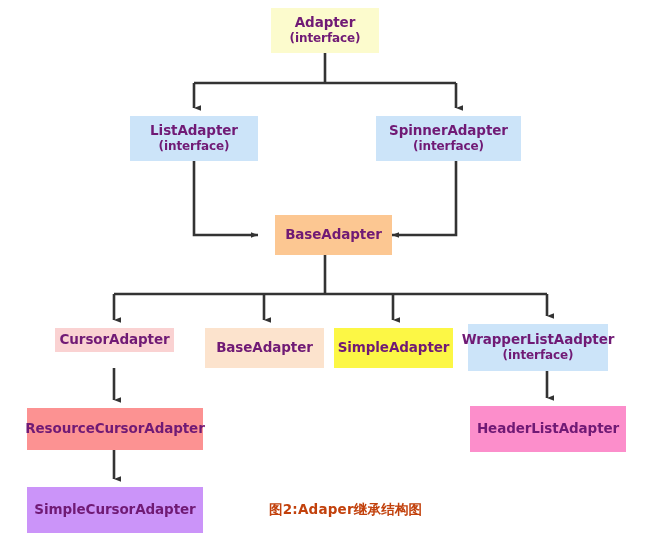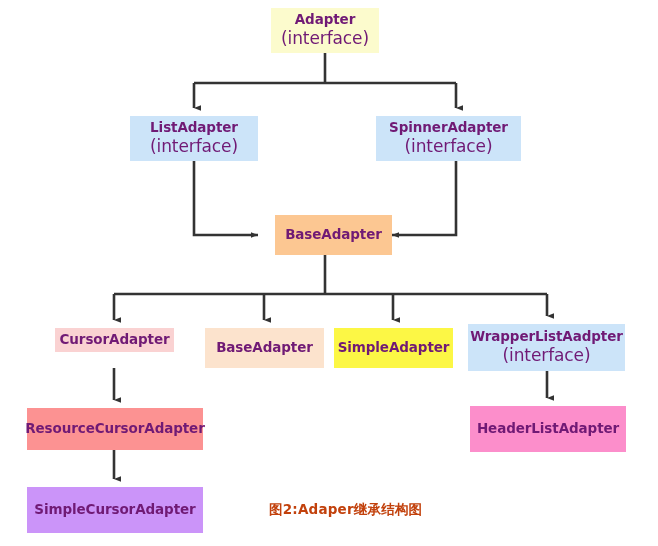--- a/index.html
+++ b/index.html
@@ -37,22 +37,22 @@
     justify-content: center;
     text-align: center;
     color: #701a75;
     font-weight: bold;
     font-size: 13.5px;
     line-height: 1.28;
     letter-spacing: -0.1px;
     z-index: 2;
   }
   .node .sub {
-    font-weight: normal;
-    font-size: 17px;
+    font-weight: bold;
+    font-size: 12px;
   }
   .caption {
     position: absolute;
     color: #c2410c;
     font-weight: bold;
     font-size: 13.5px;
     white-space: nowrap;
     letter-spacing: 0.2px;
     z-index: 2;
   }
@@ -124,21 +124,21 @@
   </div>
 
   <div class="node" style="left:205px; top:328px; width:119px; height:40px; background:#fce3cd;">
     <span>BaseAdapter</span>
   </div>
 
   <div class="node" style="left:334px; top:328px; width:119px; height:40px; background:#fcf745;">
     <span>SimpleAdapter</span>
   </div>
 
-  <div class="node" style="left:468px; top:324px; width:157px; height:47px; background:#cce4f9;">
+  <div class="node" style="left:468px; top:324px; width:140px; height:47px; background:#cce4f9;">
     <span>WrapperListAadpter</span>
     <span class="sub">(interface)</span>
   </div>
 
   <div class="node" style="left:27px; top:408px; width:176px; height:42px; background:#fc9292;">
     <span>ResourceCursorAdapter</span>
   </div>
 
   <div class="node" style="left:470px; top:406px; width:156px; height:46px; background:#fc8ecb;">
     <span>HeaderListAdapter</span>

